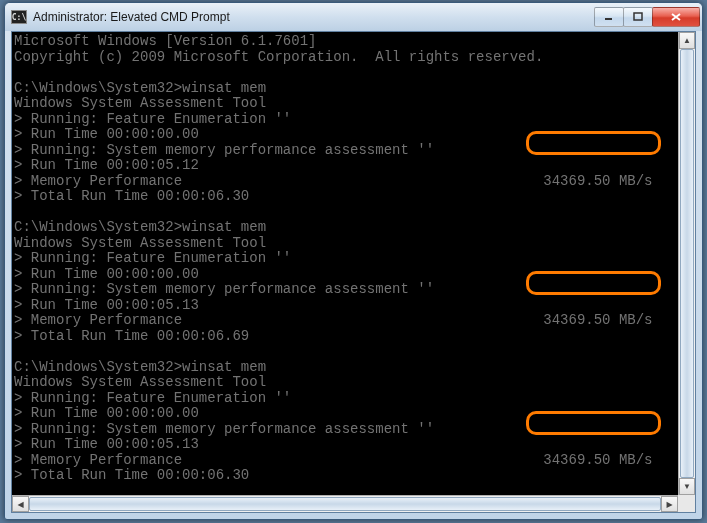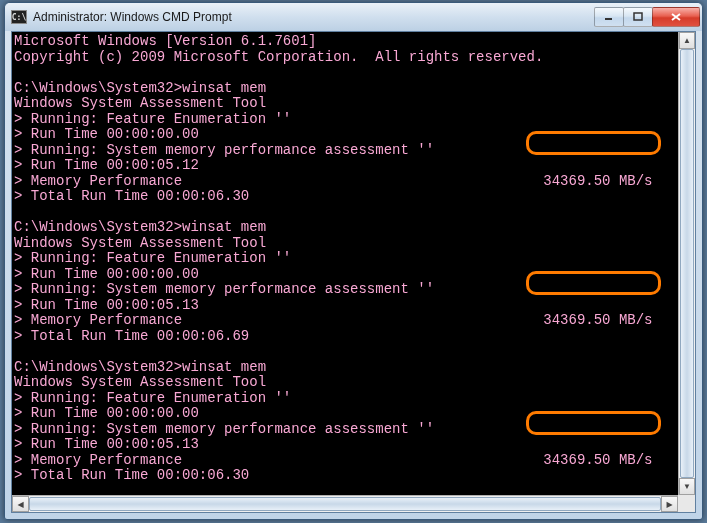--- a/index.html
+++ b/index.html
@@ -66,21 +66,21 @@
     margin: 0 6px 6px 6px;
     background: #000;
     border: 1px solid #6080a0;
     position: relative;
     overflow: hidden;
   }
   .term {
     font-family: Consolas, "Courier New", monospace;
     font-size: 14px;
     line-height: 15.5px;
-    color: #f9a8d4;
+    color: #737373;
     white-space: pre;
     padding: 2px 0 0 2px;
     position: relative;
     height: 100%;
   }
   .term .line { display: block; min-height: 15.5px; }
   .highlight {
     position: absolute;
     border: 3px solid #ff7b00;
     border-radius: 10px;
@@ -130,21 +130,21 @@
     border: 1px solid #90a8c0;
     border-radius: 2px;
   }
 </style>
 </head>
 <body>
 
 <div class="window">
   <div class="titlebar">
     <span class="sys-icon">C:\</span>
-    <span class="title-text">Administrator: Windows CMD Prompt</span>
+    <span class="title-text">Administrator: Elevated CMD Prompt</span>
     <div class="win-buttons">
       <div class="win-btn min">
         <svg width="10" height="10">
             <line x1="1" y1="7" x2="8" y2="7" stroke="#333" stroke-width="2"></line>
           </svg>
       </div>
       <div class="win-btn max">
         <svg width="10" height="10">
             <rect x="1" y="1" width="8" height="7" fill="none" stroke="#333" stroke-width="1.5"></rect>
           </svg>

